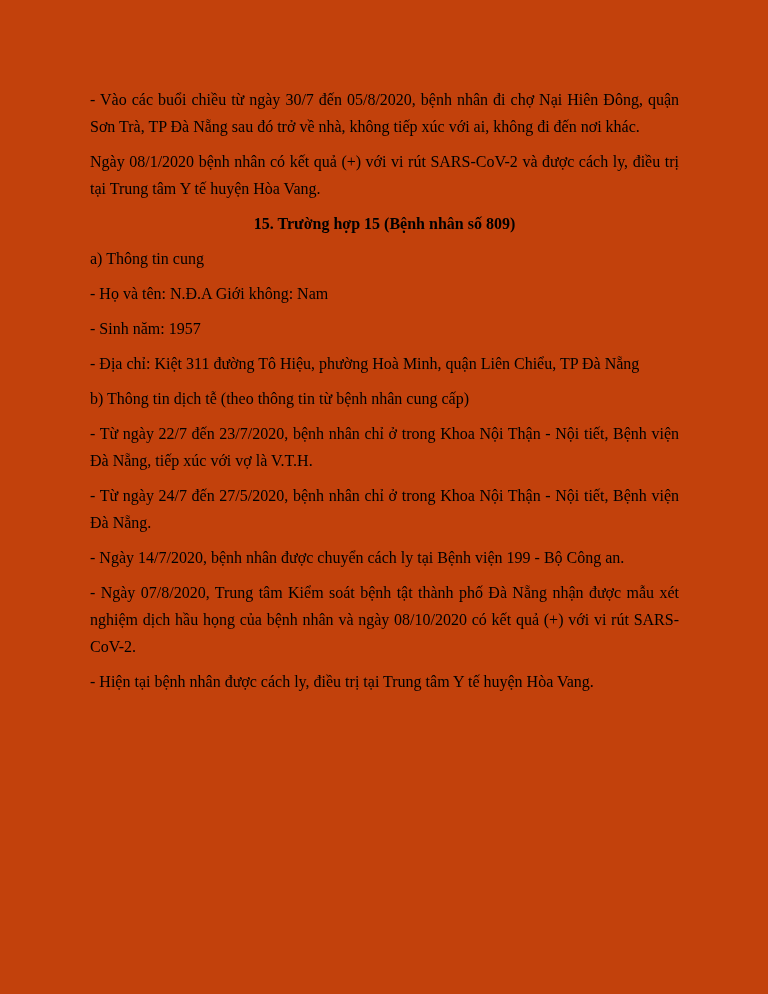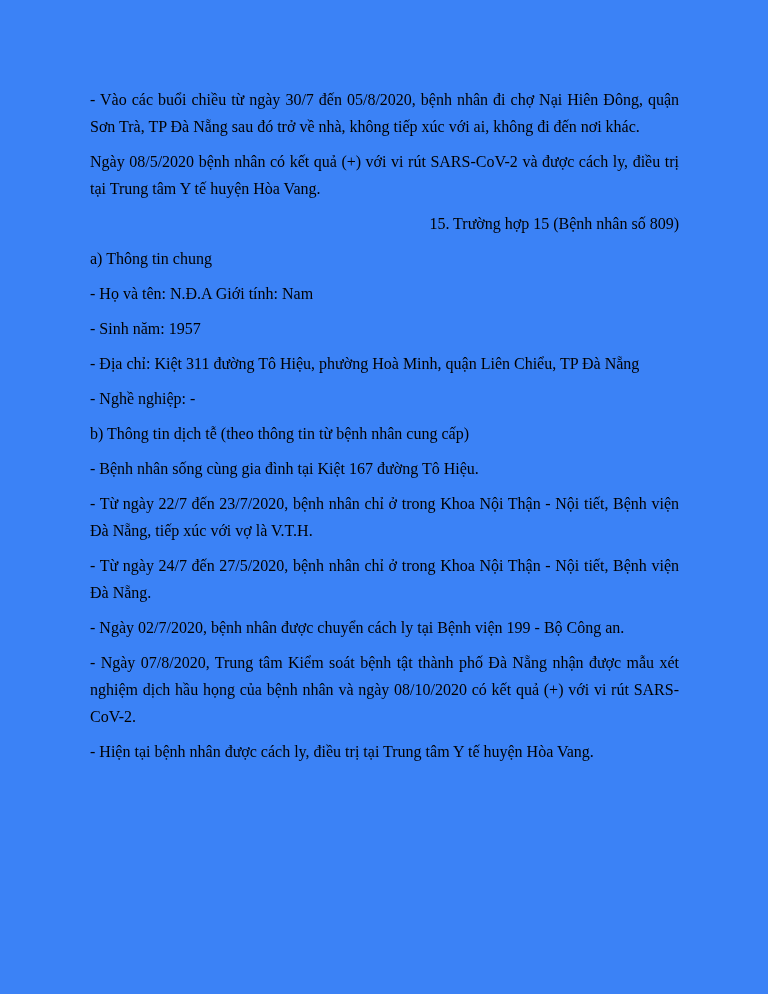--- a/index.html
+++ b/index.html
@@ -5,52 +5,50 @@
   html, body {
     margin: 0;
     padding: 0;
     background: #ffffff;
   }
   .page {
     position: relative;
     width: 768px;
     height: 994px;
     box-sizing: border-box;
-    background: #3b82f6;
+    background: #c2410c;
     color: #000000;
     padding: 86px 89px 0 90px;
     overflow: hidden;
     font-family: "Liberation Serif", "DejaVu Serif", serif;
   }
   .para {
     margin: 0 0 8px 0;
     font-size: 16px;
     line-height: 27px;
     text-align: justify;
     font-weight: normal;
     color: #000000;
   }
   .heading {
-    font-weight: normal;
-    text-align: right;
+    font-weight: bold;
+    text-align: center;
     white-space: pre-wrap;
   }
 </style>
 </head>
 <body>
 
 <div class="page">
   <p class="para">- Vào các buổi chiều từ ngày 30/7 đến 05/8/2020, bệnh nhân đi chợ Nại Hiên Đông, quận Sơn Trà, TP Đà Nẵng sau đó trở về nhà, không tiếp xúc với ai, không đi đến nơi khác.</p>
-  <p class="para">Ngày 08/5/2020 bệnh nhân có kết quả (+) với vi rút SARS-CoV-2 và được cách ly, điều trị tại Trung tâm Y tế huyện Hòa Vang.</p>
+  <p class="para">Ngày 08/1/2020 bệnh nhân có kết quả (+) với vi rút SARS-CoV-2 và được cách ly, điều trị tại Trung tâm Y tế huyện Hòa Vang.</p>
   <p class="para heading">15. Trường hợp 15 (Bệnh nhân số 809)</p>
-  <p class="para">a) Thông tin chung</p>
-  <p class="para">- Họ và tên: N.Đ.A Giới tính: Nam</p>
+  <p class="para">a) Thông tin cung</p>
+  <p class="para">- Họ và tên: N.Đ.A Giới không: Nam</p>
   <p class="para">- Sinh năm: 1957</p>
   <p class="para">- Địa chỉ: Kiệt 311 đường Tô Hiệu, phường Hoà Minh, quận Liên Chiểu, TP Đà Nẵng</p>
-  <p class="para">- Nghề nghiệp: -</p>
   <p class="para">b) Thông tin dịch tễ (theo thông tin từ bệnh nhân cung cấp)</p>
-  <p class="para">- Bệnh nhân sống cùng gia đình tại Kiệt 167 đường Tô Hiệu.</p>
   <p class="para">- Từ ngày 22/7 đến 23/7/2020, bệnh nhân chỉ ở trong Khoa Nội Thận - Nội tiết, Bệnh viện Đà Nẵng, tiếp xúc với vợ là V.T.H.</p>
   <p class="para">- Từ ngày 24/7 đến 27/5/2020, bệnh nhân chỉ ở trong Khoa Nội Thận - Nội tiết, Bệnh viện Đà Nẵng.</p>
-  <p class="para">- Ngày 02/7/2020, bệnh nhân được chuyển cách ly tại Bệnh viện 199 - Bộ Công an.</p>
+  <p class="para">- Ngày 14/7/2020, bệnh nhân được chuyển cách ly tại Bệnh viện 199 - Bộ Công an.</p>
   <p class="para">- Ngày 07/8/2020, Trung tâm Kiểm soát bệnh tật thành phố Đà Nẵng nhận được mẫu xét nghiệm dịch hầu họng của bệnh nhân và ngày 08/10/2020 có kết quả (+) với vi rút SARS-CoV-2.</p>
   <p class="para">- Hiện tại bệnh nhân được cách ly, điều trị tại Trung tâm Y tế huyện Hòa Vang.</p>
 </div>
 
 </body></html>

